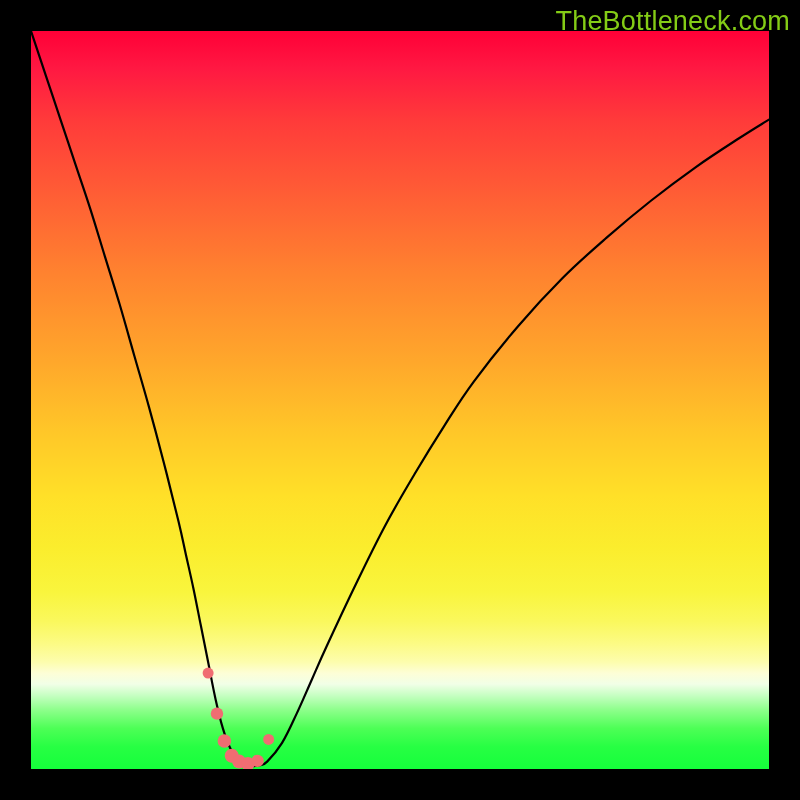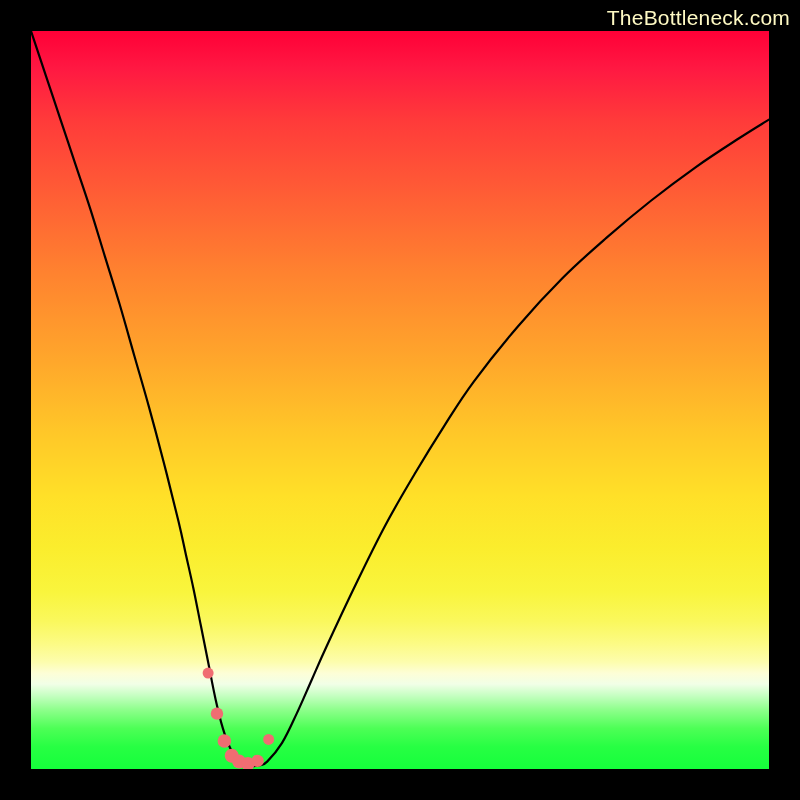--- a/index.html
+++ b/index.html
@@ -48,22 +48,22 @@
       #8dff8b 92%,
       #4dff56 94.5%,
       #27ff43 97%,
       #15ff3b 100%
     );
   }
   .watermark {
     position: absolute;
     top: 6px;
     right: 10px;
-    color: #fef9c3;
-    font-size: 21px;
+    color: #84cc16;
+    font-size: 27px;
     font-weight: 500;
     letter-spacing: 0.2px;
     z-index: 10;
   }
   svg.curve {
     position: absolute;
     inset: 0;
     width: 738px;
     height: 738px;
   }

